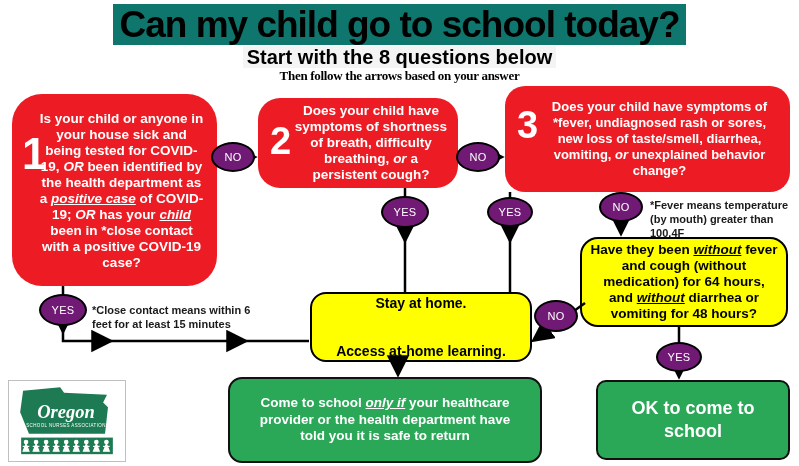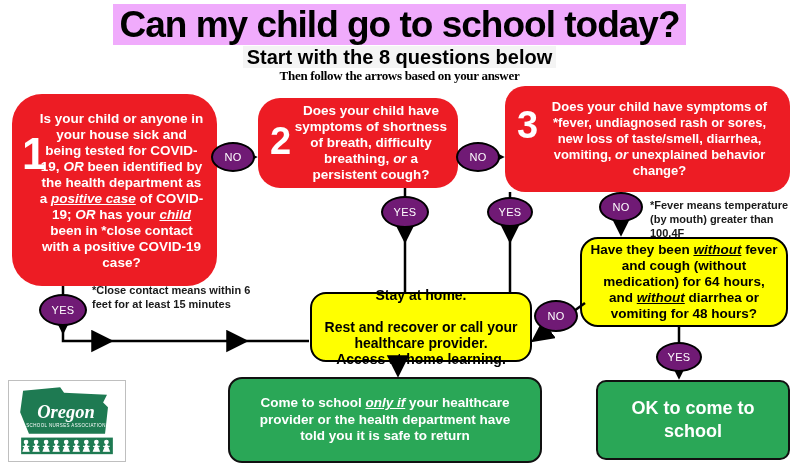--- a/index.html
+++ b/index.html
@@ -6,21 +6,21 @@
   *{box-sizing:border-box;}
   #stage{
     position:relative;width:799px;height:466px;margin:0 auto;background:#ffffff;
     font-family:"Liberation Sans",sans-serif;overflow:hidden;
   }
   
   .title{
     position:absolute;top:4px;left:0;width:100%;text-align:center;
     font-size:37px;font-weight:bold;letter-spacing:-1px;color:#000;
   }
-  .title span{background:#f0abfc;padding:0 6px;}
+  .title span{background:#0f766e;padding:0 6px;}
   .subtitle{
     position:absolute;top:46px;left:0;width:100%;text-align:center;
     font-size:20px;font-weight:bold;color:#000;
   }
   .subtitle span{background:#f4f4f4;padding:0 4px;}
   .tagline{
     position:absolute;top:68px;left:0;width:100%;text-align:center;
     font-size:13px;font-weight:bold;color:#000;letter-spacing:-0.3px;font-family:Liberation Serif, serif;
   }
   
@@ -53,21 +53,21 @@
   #q1num{left:22px;top:132px;font-size:44px;}
   #q2{left:258px;top:98px;width:200px;height:90px;border-radius:22px;font-size:13.5px;line-height:1.2;padding:8px 8px 8px 34px;}
   #q2num{left:270px;top:122px;font-size:38px;}
   #q3{left:505px;top:86px;width:285px;height:106px;border-radius:20px;font-size:13px;line-height:1.22;padding:8px 10px 8px 34px;}
   #q3num{left:517px;top:106px;font-size:38px;}
   #stay{left:310px;top:292px;width:222px;height:70px;border-radius:16px;font-size:14px;line-height:1.15;padding:4px 6px;}
   #without{left:580px;top:237px;width:208px;height:90px;border-radius:18px;font-size:13.5px;line-height:1.2;padding:6px 8px;}
   #come{left:228px;top:377px;width:314px;height:86px;border-radius:14px;font-size:13.5px;line-height:1.25;padding:8px 16px;}
   #okbox{left:596px;top:380px;width:194px;height:80px;border-radius:10px;font-size:18px;line-height:1.3;padding:6px;}
   #fn-fever{left:650px;top:199px;width:148px;}
-  #fn-close{left:92px;top:284px;width:160px;}
+  #fn-close{left:92px;top:304px;width:160px;}
   
   #wires{position:absolute;left:0;top:0;width:799px;height:466px;z-index:3;pointer-events:none;}
   #wires line,#wires polyline{stroke:#000;stroke-width:2.5;fill:none;}
   
   #logo{left:8px;top:380px;width:118px;height:82px;background:#fff;border:1px solid #bfbfbf;z-index:2;}
 </style>
 </head>
 <body>
 
 <div id="stage">
@@ -116,21 +116,21 @@
     <span><span>Does your child have symptoms of shortness of breath, difficulty breathing, </span><span class="italic">or</span><span> a persistent cough?</span></span>
   </div>
   <div id="q2num" class="qnum">2</div>
 
   <div id="q3" class="node qbox">
     <span><span>Does your child have symptoms of *fever, undiagnosed rash or sores, new loss of taste/smell, diarrhea, vomiting, </span><span class="italic">or</span><span> unexplained behavior change?</span></span>
   </div>
   <div id="q3num" class="qnum">3</div>
 
   <div id="stay" class="node ybox">
-    <span><span>Stay at home.</span><br><br><span>Rest and recover or call your healthcare provider.</span><br><span>Access at-home learning.</span></span>
+    <span><span>Stay at home.</span><br><br><br><span>Access at-home learning.</span></span>
   </div>
   <div id="without" class="node ybox">
     <span><span>Have they been </span><span class="underline">without</span><span> fever and cough (without medication) for 64 hours, and </span><span class="underline">without</span><span> diarrhea or vomiting for 48 hours?</span></span>
   </div>
   <div id="come" class="node gbox">
     <span><span>Come to school </span><span class="italic underline">only if</span><span> your healthcare provider or the health department have told you it is safe to return</span></span>
   </div>
   <div id="okbox" class="node gbox">
     <span>OK to come to school</span>
   </div>

